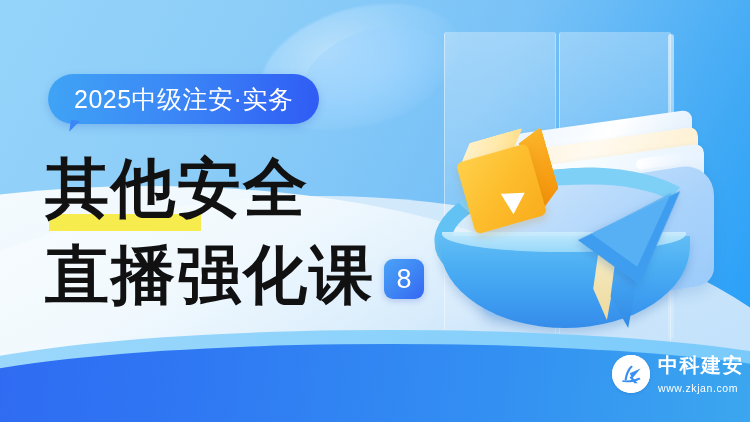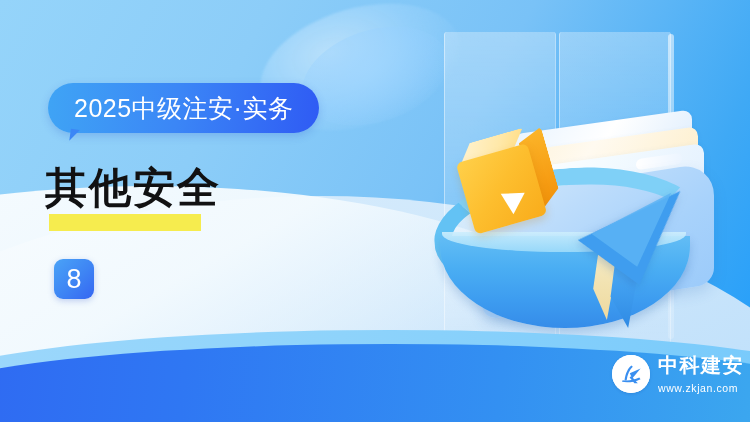--- a/index.html
+++ b/index.html
@@ -169,21 +169,21 @@
   }
   .cube-play{
     position:absolute;left:32px;top:44px;width:0;height:0;
     border-left:12px solid transparent;
     border-right:12px solid transparent;
     border-top:21px solid #ffffff;
     transform:rotate(14deg);
   }
 
   
-  .pill-wrap{position:absolute;left:48px;top:83px;}
+  .pill-wrap{position:absolute;left:48px;top:74px;}
   .pill{
     display:inline-flex;align-items:center;justify-content:center;
     height:50px;padding:0 26px;border-radius:26px;
     background:linear-gradient(96deg,#3fa4f5 0%,#3b86f6 48%,#2f5bf4 100%);
     box-shadow:0 3px 8px rgba(40,80,200,.22);
   }
   .pill-text{
     color:#ffffff;font-size:25px;letter-spacing:.5px;font-weight:400;
     font-family:"Liberation Sans","DejaVu Sans",sans-serif;white-space:nowrap;
   }
@@ -198,21 +198,21 @@
   
   .headline{position:absolute;left:45px;top:150px;width:420px;}
   .hl-row{position:relative;display:flex;align-items:center;height:76px;}
   .hl-highlight{
     position:absolute;left:4px;top:64px;width:152px;height:17px;
     background:#f6ec4e;z-index:0;
   }
   .hl-text{
     position:relative;z-index:1;
     font-family:"DejaVu Serif","Liberation Serif",serif;
-    font-weight:700;font-size:42px;line-height:66px;color:#111112;
+    font-weight:700;font-size:64px;line-height:66px;color:#111112;
     letter-spacing:2px;white-space:nowrap;
   }
   .hl-row2{position:relative;display:flex;align-items:flex-end;height:74px;margin-top:8px;}
   .num-badge{
     margin-left:9px;margin-bottom:9px;
     width:40px;height:40px;border-radius:9px;
     background:linear-gradient(135deg,#4aa3f7 0%,#3e84f4 55%,#3566f2 100%);
     display:flex;align-items:center;justify-content:center;
     box-shadow:0 2px 6px rgba(40,80,200,.25);
   }
@@ -289,20 +289,21 @@
     </div>
     <div class="pill-tail"></div>
   </div>
 
   <div class="headline">
     <div class="hl-row">
       <div class="hl-highlight"></div>
       <span class="hl-text">其他安全</span>
     </div>
     <div class="hl-row2">
+      <span class="hl-text">直播强化课</span>
       <div class="num-badge">
         <span>8</span>
       </div>
     </div>
   </div>
 
   <div class="logo">
     <div class="logo-mark">
       <svg width="38" height="38" viewBox="0 0 38 38" aria-hidden="true">
         <circle cx="19" cy="19" r="19" fill="#ffffff"></circle>

